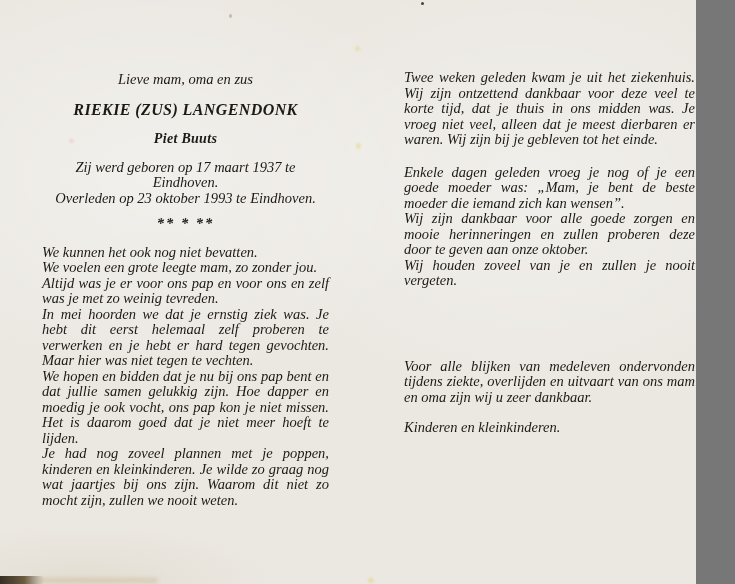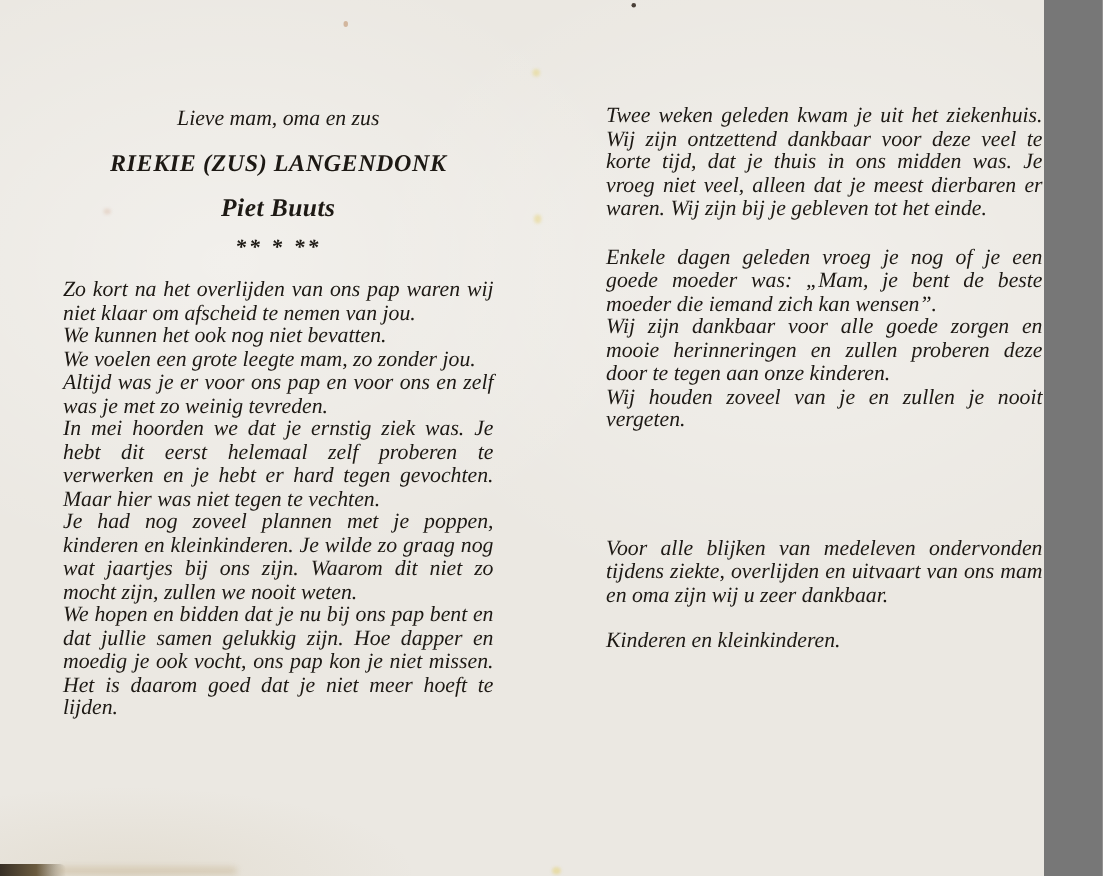--- a/index.html
+++ b/index.html
@@ -19,21 +19,21 @@
   }
   .col { position: absolute; top: 0; }
   .col-left  { left: 42px;  width: 287px; }
   .col-right { left: 404px; width: 291px; }
   .txt { font-size: 14.5px; line-height: 15.5px; }
   .center { text-align: center; }
   .jp { margin: 0; text-align: justify; text-justify: inter-word; }
   .salutation { margin: 72px 0 0 0; }
   .deceased-name { margin: 13px 0 0 0; font-size: 16px; line-height: 18px; font-weight: bold; letter-spacing: 0.4px; text-align: center; }
   .widow-label { margin: 15px 0 0 0; }
-  .husband-name { margin: 11px 0 0 0; font-size: 17px; line-height: 18px; font-weight: bold; letter-spacing: 0.3px; }
+  .husband-name { margin: 11px 0 0 0; font-size: 14px; line-height: 18px; font-weight: bold; letter-spacing: 0.3px; }
   .dates { margin: 12px 0 0 0; }
   .separator { margin: 10px 0 0 0; font-weight: bold; letter-spacing: 2px; }
   .body-block { margin: 13px 0 0 0; }
   .para-a { margin-top: 70px; }
   .para-b-group { margin-top: 17px; }
   .thanks { margin-top: 70px; }
   .signature { margin: 15px 0 0 0; }
   
   .smudge-bl {
     position: absolute; left: 0; bottom: 0; width: 44px; height: 8px;
@@ -54,37 +54,40 @@
 </style>
 </head>
 <body>
 
 <div class="card">
 
   <div class="col col-left">
     <div class="txt center salutation">Lieve mam, oma en zus</div>
     <div class="center deceased-name">RIEKIE (ZUS) LANGENDONK</div>
     <div class="center husband-name">Piet Buuts</div>
+    <div class="txt center dates">
+      <div>Zij werd geboren op 17 maart 1937 te Eindhoven.</div>
+      <div>Overleden op 23 oktober 1993 te Eindhoven.</div>
+    </div>
     <div class="txt center separator">** * **</div>
     <div class="txt body-block">
-      <p class="jp">Zo kort na het overlijden van ons pap waren wij niet klaar om afscheid te nemen van jou.</p>
       <p class="jp">We kunnen het ook nog niet bevatten.</p>
       <p class="jp">We voelen een grote leegte mam, zo zonder jou.</p>
       <p class="jp">Altijd was je er voor ons pap en voor ons en zelf was je met zo weinig tevreden.</p>
       <p class="jp">In mei hoorden we dat je ernstig ziek was. Je hebt dit eerst helemaal zelf proberen te verwerken en je hebt er hard tegen gevochten. Maar hier was niet tegen te vechten.</p>
+      <p class="jp">We hopen en bidden dat je nu bij ons pap bent en dat jullie samen gelukkig zijn. Hoe dapper en moedig je ook vocht, ons pap kon je niet missen. Het is daarom goed dat je niet meer hoeft te lijden.</p>
       <p class="jp">Je had nog zoveel plannen met je poppen, kinderen en kleinkinderen. Je wilde zo graag nog wat jaartjes bij ons zijn. Waarom dit niet zo mocht zijn, zullen we nooit weten.</p>
-      <p class="jp">We hopen en bidden dat je nu bij ons pap bent en dat jullie samen gelukkig zijn. Hoe dapper en moedig je ook vocht, ons pap kon je niet missen. Het is daarom goed dat je niet meer hoeft te lijden.</p>
     </div>
   </div>
 
   <div class="col col-right">
     <p class="txt jp para-a">Twee weken geleden kwam je uit het ziekenhuis. Wij zijn ontzettend dankbaar voor deze veel te korte tijd, dat je thuis in ons midden was. Je vroeg niet veel, alleen dat je meest dierbaren er waren. Wij zijn bij je gebleven tot het einde.</p>
     <div class="txt para-b-group">
       <p class="jp">Enkele dagen geleden vroeg je nog of je een goede moeder was: „Mam, je bent de beste moeder die iemand zich kan wensen”.</p>
-      <p class="jp">Wij zijn dankbaar voor alle goede zorgen en mooie herinneringen en zullen proberen deze door te tegen aan onze kinderen.</p>
+      <p class="jp">Wij zijn dankbaar voor alle goede zorgen en mooie herinneringen en zullen proberen deze door te geven aan onze oktober.</p>
       <p class="jp">Wij houden zoveel van je en zullen je nooit vergeten.</p>
     </div>
     <p class="txt jp thanks">Voor alle blijken van medeleven ondervonden tijdens ziekte, overlijden en uitvaart van ons mam en oma zijn wij u zeer dankbaar.</p>
     <div class="txt signature">Kinderen en kleinkinderen.</div>
   </div>
 
   <div class="smudge-bl"></div>
   <div class="streak-bottom"></div>
   <div class="speck speck-dark"></div>
   <div class="speck speck-tan"></div>

